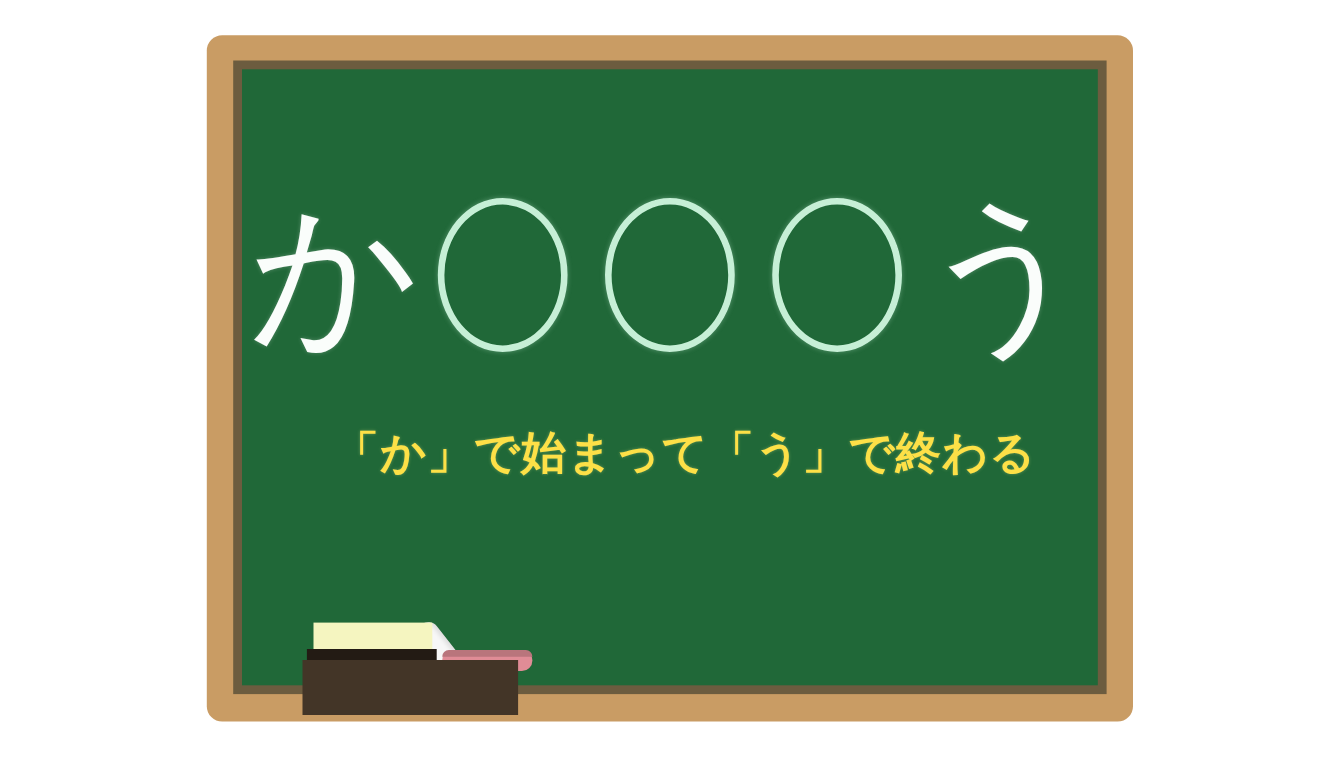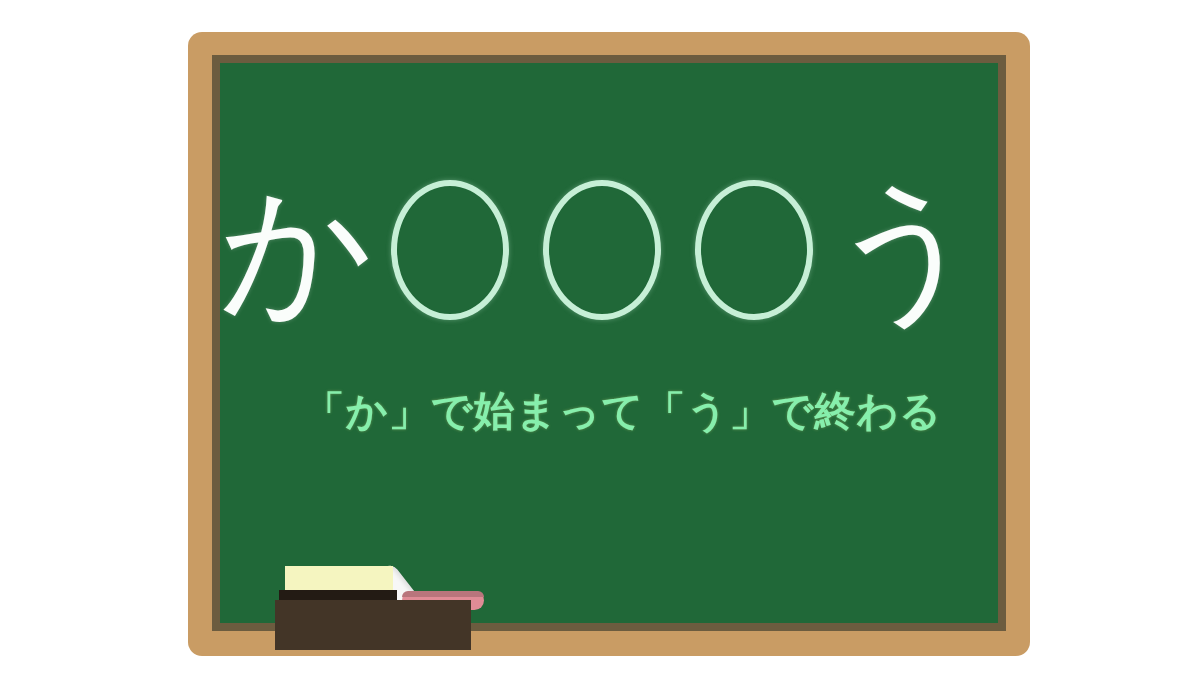--- a/index.html
+++ b/index.html
@@ -57,20 +57,21 @@
     box-sizing: border-box;
     overflow: hidden;
   }
 
   
   .puzzle-row {
     position: absolute;
     left: 0;
     top: 108px;
     width: 778px;
+    text-align: center;
     white-space: nowrap;
     line-height: 1;
   }
   .puzzle-char {
     display: inline-block;
     font-family: "DejaVu Sans", "Liberation Sans", sans-serif;
     font-size: 150px;
     line-height: 1.05;
     vertical-align: middle;
     letter-spacing: 0;
@@ -106,21 +107,21 @@
     position: absolute;
     left: 0;
     top: 318px;
     width: 778px;
     text-align: center;
   }
   .subtitle-line {
     font-family: "DejaVu Sans", "Liberation Sans", sans-serif;
     font-size: 41px;
     font-weight: 700;
-    color: #86efac;
+    color: #fde047;
     line-height: 1.48;
     letter-spacing: 1px;
     white-space: nowrap;
     text-shadow: 0 0 3px rgba(241,245,144,0.35);
     padding-left: 28px;
   }
 
   
   .tray-group {
     position: absolute;

